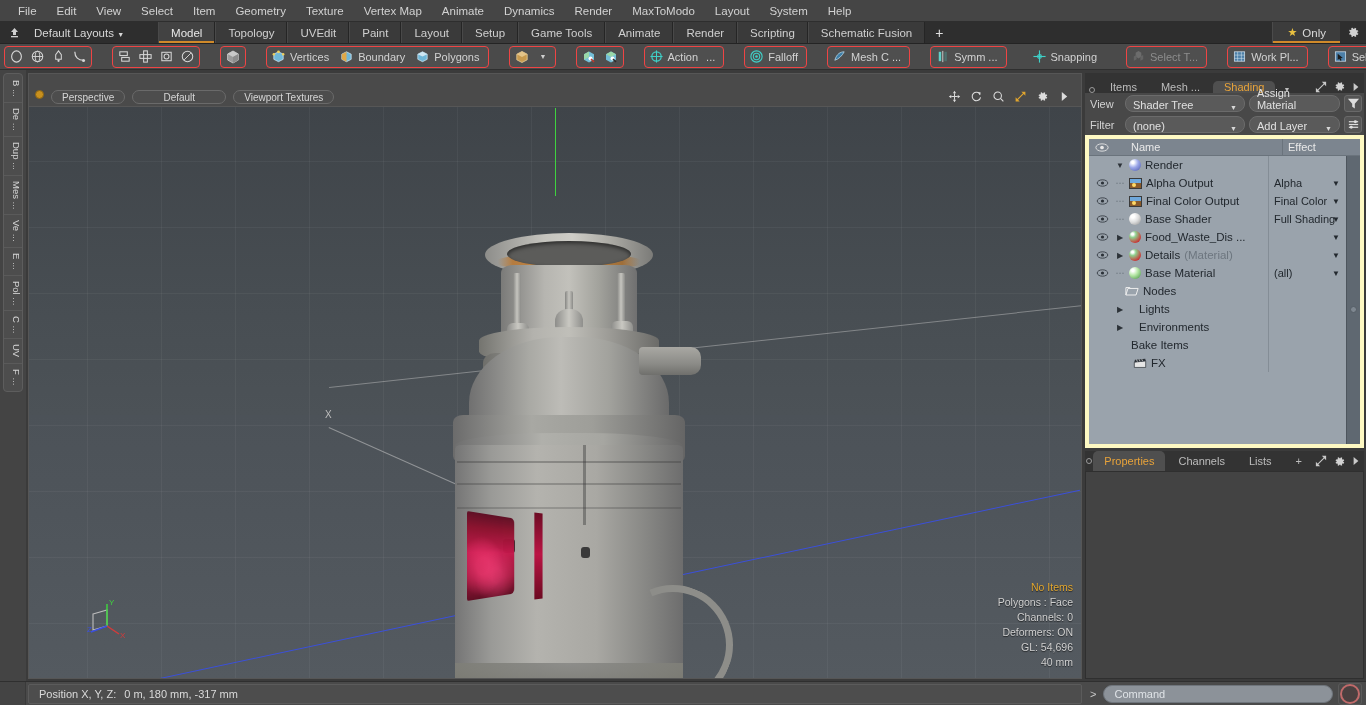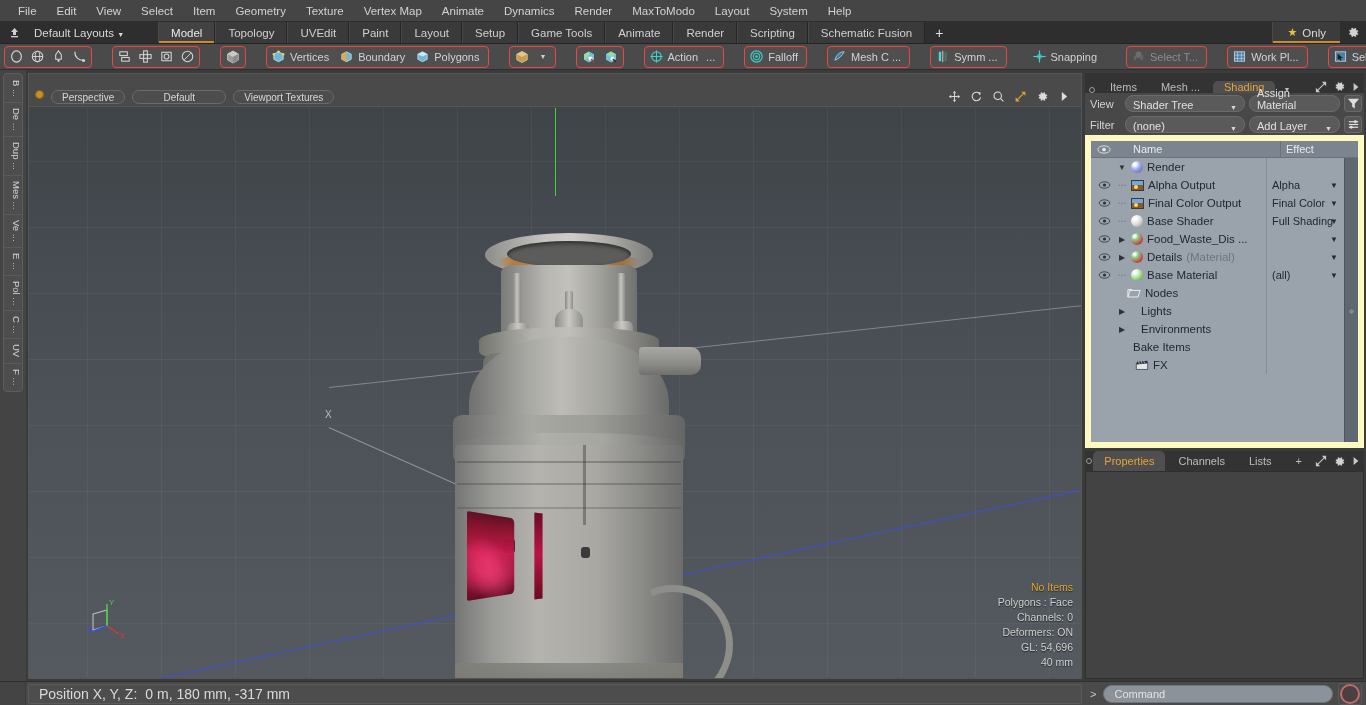--- a/index.html
+++ b/index.html
@@ -275,21 +275,21 @@
   }
   .ddown .cr{ margin-left:auto; font-size:7px; color:#d8d8d8;}
   .ddown.w1{ flex:0 0 120px; }
   .sqbtn{
     width:18px;height:17px; background:#555; border:1px solid #696969; border-radius:3px;
     display:flex;align-items:center;justify-content:center; color:#d9d9d9;
   }
 
   .tree{
     flex:1 1 auto; background:#9aa3ac; display:flex; flex-direction:column; min-height:0;
-    border:6px solid #fef9c3; overflow:hidden;
+    border:4px solid #fef9c3; overflow:hidden;
   }
   .tree-head{
     height:17px; display:flex; align-items:center; background:#7c858f; flex:0 0 17px;
     font-size:11px; color:#e9e9e9; border-bottom:1px solid #6a737c;
   }
   .th-eye{ width:26px; display:flex;align-items:center;justify-content:center; }
   .th-name{ flex:1 1 auto; padding-left:16px; }
   .th-eff{ width:78px; padding-left:5px; border-left:1px solid #6a737c; height:100%; display:flex; align-items:center;}
   .tree-body{ flex:1 1 auto; display:flex; min-height:0; }
   .tree-rows{ flex:1 1 auto; min-width:0; }
@@ -326,21 +326,21 @@
   .rp-bottom{ height:208px; flex:0 0 208px; background:#434343; border:1px solid #2f2f2f;}
 
   
   .statusbar{
     height:24px; flex:0 0 24px; background:#4a4a4a; display:flex; align-items:center;
     border-top:1px solid #2f2f2f;
   }
   .sb-left{ width:26px; height:100%; background:#444; border-right:1px solid #3a3a3a;}
   .sb-pos{
     flex:1 1 auto; height:20px; margin:0 2px; background:#4d4d4d; border:1px solid #5b5b5b;
-    display:flex; align-items:center; padding:0 10px; font-size:14px; color:#dadada;
+    display:flex; align-items:center; padding:0 10px; font-size:11px; color:#dadada;
     border-radius:2px;
   }
   .sb-right{ width:282px; flex:0 0 282px; display:flex; align-items:center; gap:5px; padding:0 4px;}
   .cmd-gt{ color:#c9c9c9; font-size:11px; padding:0 2px;}
   .cmd-input{
     flex:1 1 auto; height:18px; background:#8c9299; border:1px solid #6f757c; border-radius:9px;
     display:flex; align-items:center; padding:0 10px; font-size:11px; color:#dfe3e7;
   }
   .cmd-rec{
     width:20px;height:20px;border-radius:50%; border:2px solid #c06a6a; background:#4a4040;

